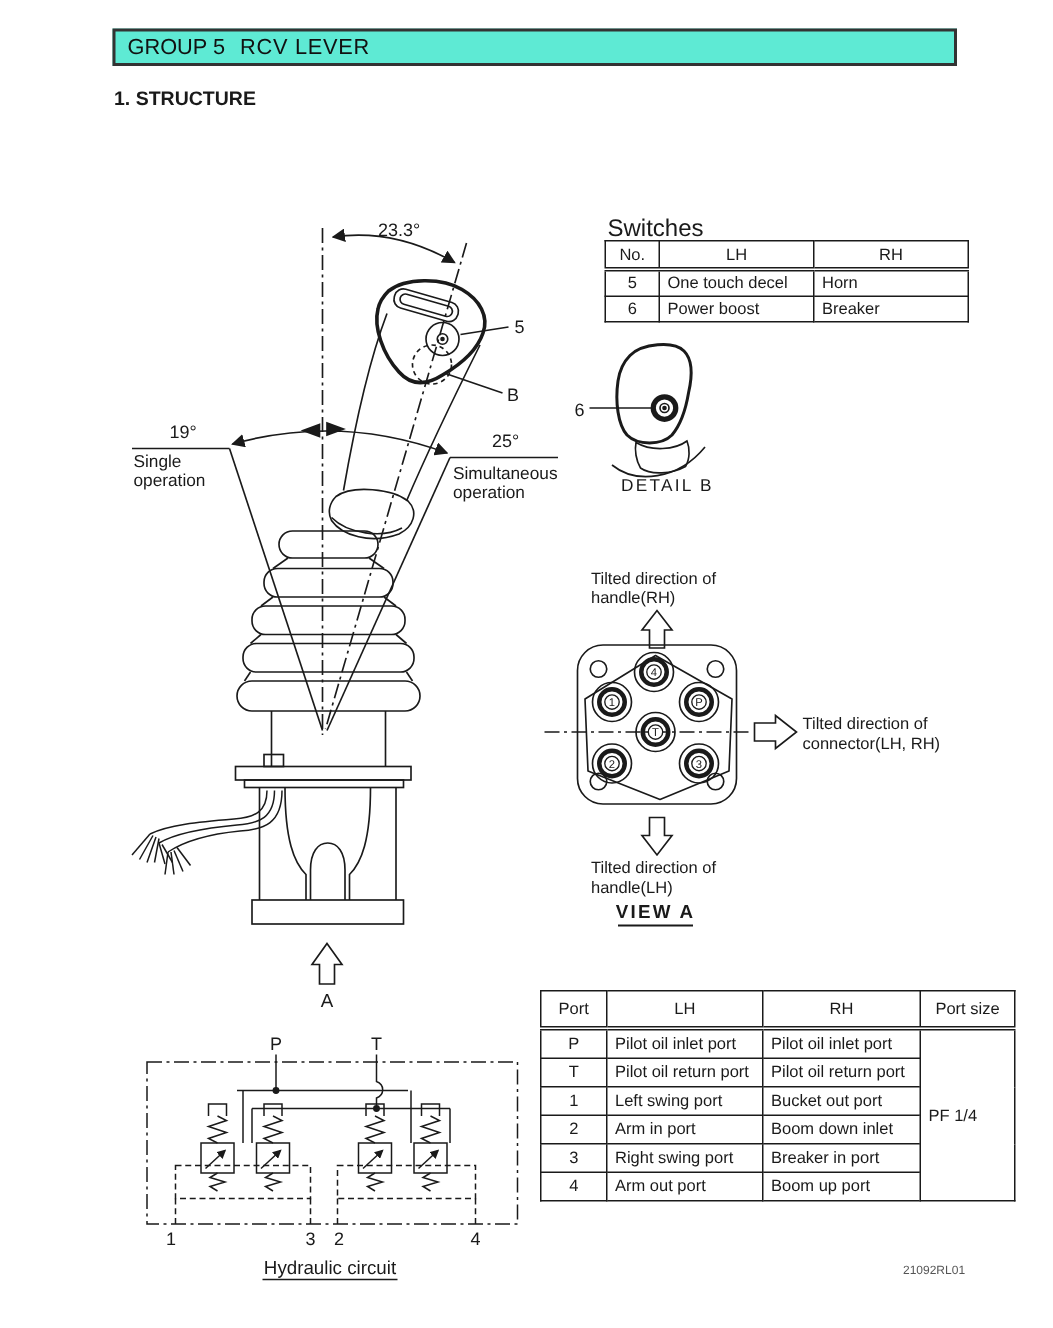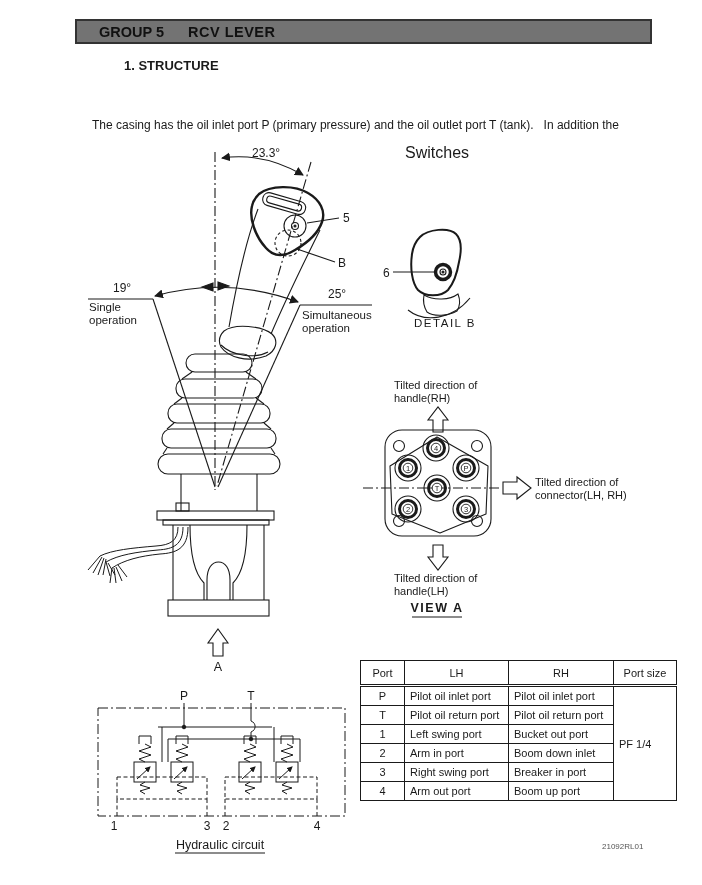--- a/index.html
+++ b/index.html
@@ -1,23 +1,23 @@
 <!DOCTYPE html>
 <html><head>
 <meta charset="utf-8">
 <style>
   html,body{margin:0;padding:0;background:#ffffff;}
   .page{position:relative;width:702px;height:885px;background:#ffffff;
         font-family:"Liberation Sans",sans-serif;color:#1a1a1a;overflow:hidden;}
   .abs{position:absolute;}
-  .group-bar{left:75px;top:19px;width:551px;height:21px;background:#737373;
+  .group-bar{left:75px;top:19px;width:551px;height:21px;background:#5eead4;
              border:2px solid #333;display:flex;align-items:center;
-             font-size:14.5px;font-weight:bold;color:#111;padding-left:22px;}
-  .group-bar .ttl{margin-left:24px;letter-spacing:0.5px;}
-  .sec-head{left:76px;top:58px;font-size:13px;font-weight:bold;margin-left:48px;}
+             font-size:14.5px;font-weight:normal;color:#111;padding-left:8px;}
+  .group-bar .ttl{margin-left:10px;letter-spacing:0.5px;}
+  .sec-head{left:76px;top:58px;font-size:13px;font-weight:bold;}
   .para{left:92px;top:78px;font-size:12px;line-height:19px;white-space:pre;}
   .cap{font-size:16px;}
   table{border-collapse:collapse;font-size:11px;color:#1a1a1a;}
   th,td{border:1px solid #1a1a1a;font-weight:normal;padding:0 5px;}
   thead th{text-align:center;border-bottom:3px double #1a1a1a;}
   .sw-tbl{left:403px;top:160px;}
   .sw-tbl th{height:17px;}
   .sw-tbl td{height:16px;}
   .pt-tbl{left:360px;top:660px;}
   .pt-tbl th{height:23px;margin-left:32px;}
@@ -32,21 +32,20 @@
 
 <div class="page">
 
   <div class="abs group-bar">
     <span>GROUP 5</span>
     <span class="ttl">RCV LEVER</span>
   </div>
 
   <div class="abs sec-head">1. STRUCTURE</div>
   <div class="abs para">
-    <div>The casing has the oil inlet port P (primary pressure) and the oil outlet port T (tank).   In addition the</div>
   </div>
 
   <svg class="abs" style="left:70px;top:140px" width="320" height="535" viewBox="70 140 320 535">
     <defs>
       <marker id="ah1" markerWidth="9" markerHeight="9" refX="8" refY="4.5" orient="auto-start-reverse" markerUnits="userSpaceOnUse" viewBox="0 0 9 9">
         <path d="M0 0 L9 4.5 L0 9 Z" fill="#1a1a1a"></path>
       </marker>
     </defs>
     <g fill="none" stroke="#1a1a1a" stroke-width="1.1">
 
@@ -143,20 +142,41 @@
     <text x="89" y="324" font-size="11.5">operation</text>
     <text x="328" y="298" font-size="12">25°</text>
     <text x="302" y="319" font-size="11.5">Simultaneous</text>
     <text x="302" y="332" font-size="11.5">operation</text>
     <text x="343" y="222" font-size="12">5</text>
     <text x="338" y="267" font-size="12">B</text>
     <text x="218" y="671" font-size="12.5" text-anchor="middle">A</text>
   </svg>
 
   <div class="abs cap" style="left:405px;top:144px">Switches</div>
+  <table class="abs sw-tbl">
+    <thead>
+      <tr>
+        <th style="width:25px">No.</th>
+        <th style="width:92px">LH</th>
+        <th style="width:92px">RH</th>
+      </tr>
+    </thead>
+    <tbody>
+      <tr>
+        <td class="c">5</td>
+        <td>One touch decel</td>
+        <td>Horn</td>
+      </tr>
+      <tr>
+        <td class="c">6</td>
+        <td>Power boost</td>
+        <td>Breaker</td>
+      </tr>
+    </tbody>
+  </table>
 
   <svg class="abs" style="left:370px;top:225px" width="115" height="108" viewBox="370 225 115 108">
     <g fill="none" stroke="#1a1a1a" stroke-width="1.1">
       <path stroke-width="2" d="M 420 237 C 428 229 449 227 456 234 C 461 239 462 249 459 262 C 457 274 453 284 448 290 C 441 297 425 297 418 290 C 412 283 410 268 412 254 C 413 247 416 241 420 237 Z"></path>
       <circle cx="443" cy="272" r="7.5" stroke-width="3.5"></circle>
       <circle cx="443" cy="272" r="3"></circle>
       <circle cx="443" cy="272" r="1" fill="#1a1a1a"></circle>
       <line x1="393" y1="272" x2="434" y2="272"></line>
       <path d="M 424 295 C 434 301 450 300 458 294 C 460 299 460 306 457 311 C 448 316 434 317 427 312 C 424 307 423 300 424 295 Z"></path>
       <path d="M 408 310 C 424 323 452 320 470 298"></path>

